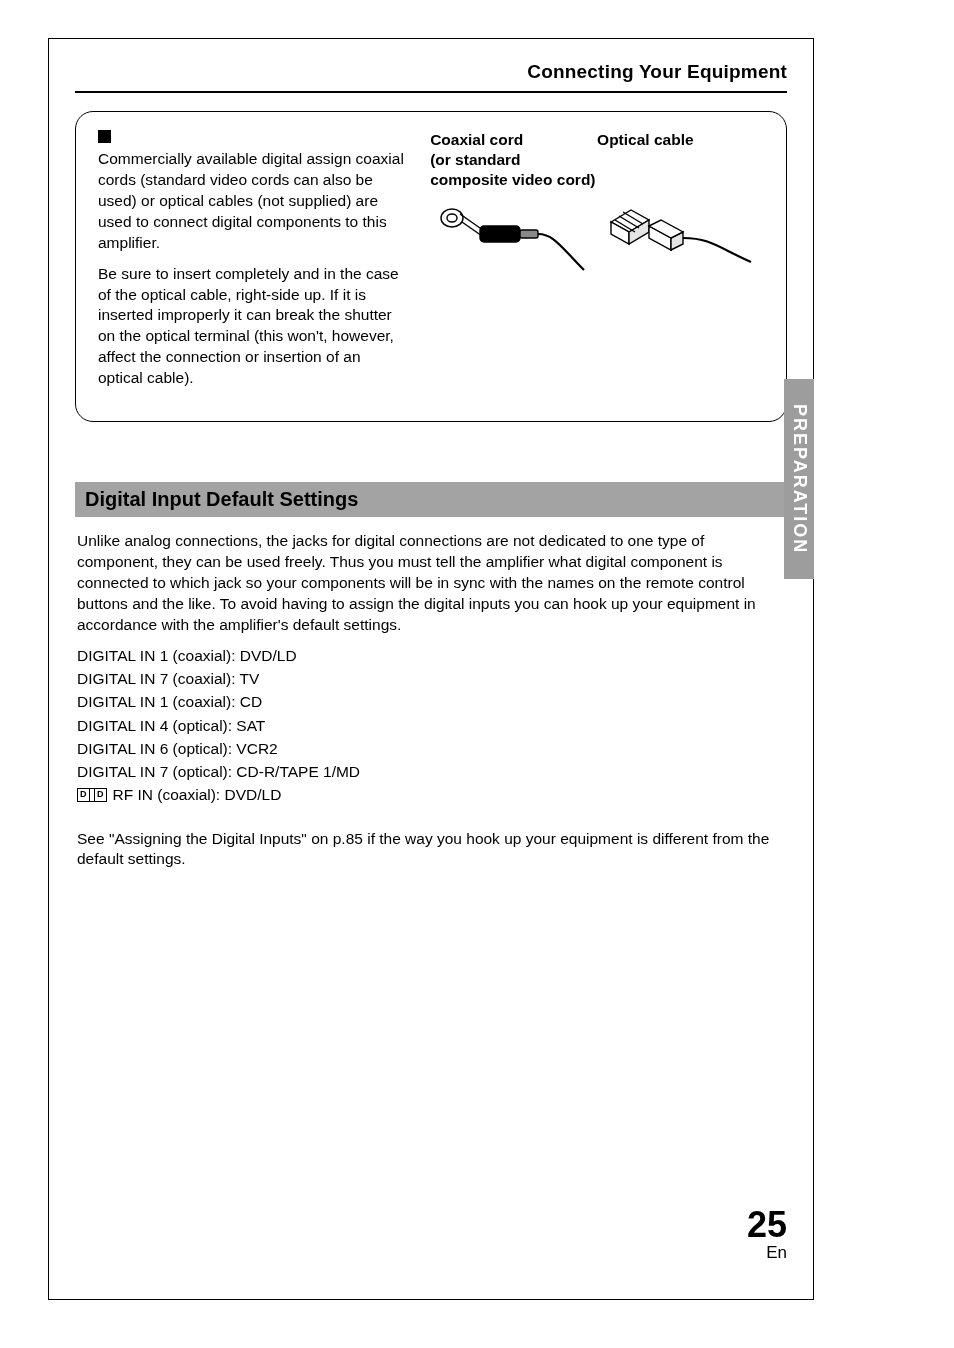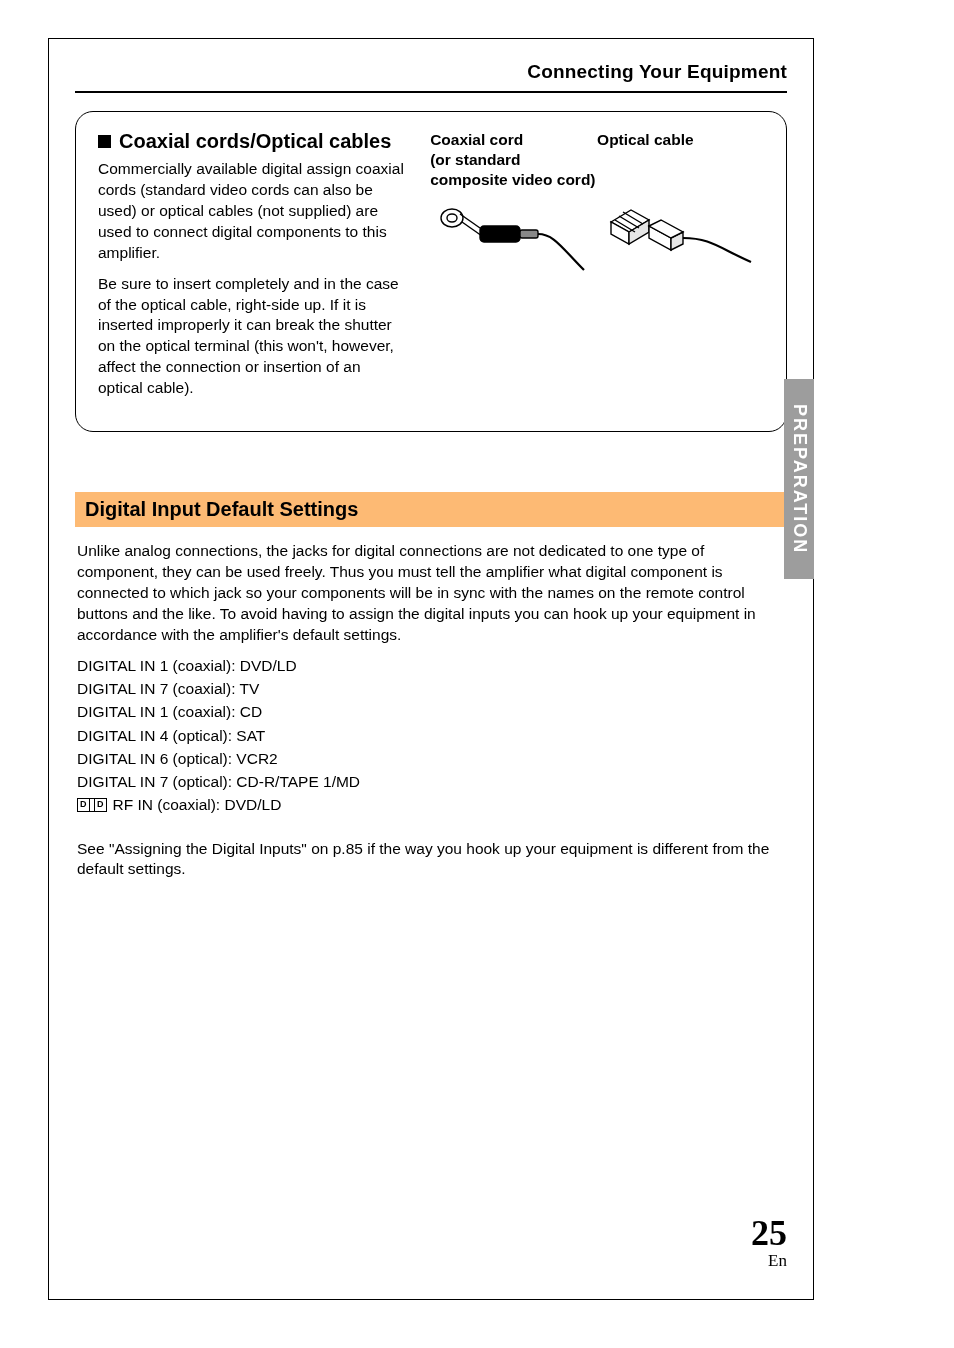--- a/index.html
+++ b/index.html
@@ -12,52 +12,51 @@
   .callout { border: 1px solid #000; border-radius: 18px; padding: 18px 22px 22px 22px; margin-top: 18px; display: flex; gap: 24px; }
   .callout-left { flex: 1 1 48%; }
   .callout-right { flex: 1 1 52%; display: flex; gap: 0; }
   .callout-h { font-weight: bold; font-size: 20px; margin-bottom: 6px; display: flex; align-items: center; gap: 8px; }
   .callout-h .sq { width: 13px; height: 13px; background: #000; display: inline-block; }
   .body-text { font-size: 15.5px; line-height: 1.35; margin-bottom: 10px; }
   .cable-col { flex: 1; }
   .cable-label { font-weight: bold; font-size: 15.5px; line-height: 1.3; margin-bottom: 10px; min-height: 60px; }
   .cable-img { height: 90px; display: flex; align-items: center; justify-content: center; }
 
-  .section-head { background: #fdba74; padding: 6px 10px; font-weight: bold; font-size: 20px; margin-top: 60px; }
+  .section-head { background: #a3a3a3; padding: 6px 10px; font-weight: bold; font-size: 20px; margin-top: 60px; }
   .section-body { padding: 14px 2px 0 2px; }
   .para { font-size: 15.5px; line-height: 1.35; margin-bottom: 8px; }
   .list-line { font-size: 15.5px; line-height: 1.5; }
   .dolby-line { display: flex; align-items: center; gap: 6px; font-size: 15.5px; line-height: 1.5; }
   .dolby-icon { display:inline-flex; align-items:center; border:1px solid #000; height:14px; font-size:9px; font-weight:bold; }
   .dolby-icon span.d{ padding:0 2px; }
   .dolby-icon span.mid{ border-left:1px solid #000; border-right:1px solid #000; padding:0 1px; }
 
   .side-tab { position: absolute; right: -1px; top: 340px; width: 30px; height: 200px; background: #9d9d9d; display: flex; align-items: center; justify-content: center; }
   .side-tab-text { writing-mode: vertical-rl; font-weight: bold; color: #fff; font-size: 18px; letter-spacing: 2px; }
 
-  .page-num { position: absolute; right: 26px; bottom: 28px; text-align: right; font-family: Liberation Serif, serif; }
+  .page-num { position: absolute; right: 26px; bottom: 36px; text-align: right; }
   .page-num .n { font-size: 36px; font-weight: bold; line-height: 1; }
   .page-num .lang { font-size: 17px; }
 
   svg { display: block; }
 </style>
 </head>
 <body>
 
 <div class="page">
   <div class="inner-frame">
 
     <div class="header-title">Connecting Your Equipment</div>
     <div class="header-rule"></div>
 
     <div class="callout">
       <div class="callout-left">
         <div class="callout-h">
           <span class="sq"></span>
-          <span>Coaxial cords/Optical cables</span>
         </div>
         <p class="body-text">Commercially available digital assign coaxial cords (standard video cords can also be used) or optical cables (not supplied) are used to connect digital components to this amplifier.</p>
         <p class="body-text">Be sure to insert completely and in the case of the optical cable, right-side up. If it is inserted improperly it can break the shutter on the optical terminal (this won't, however, affect the connection or insertion of an optical cable).</p>
       </div>
       <div class="callout-right">
         <div class="cable-col">
           <div class="cable-label">
             <div>Coaxial cord</div>
             <div>(or standard composite video cord)</div>
           </div>

